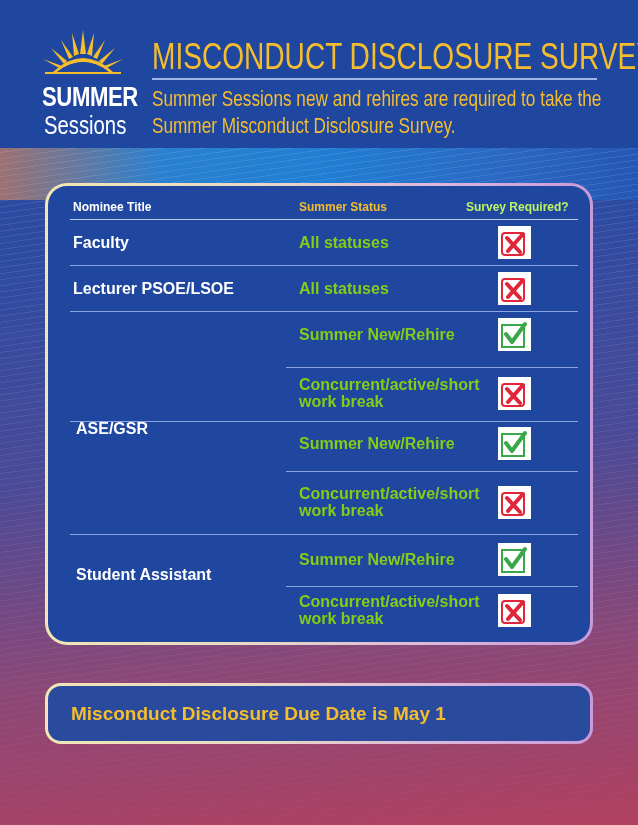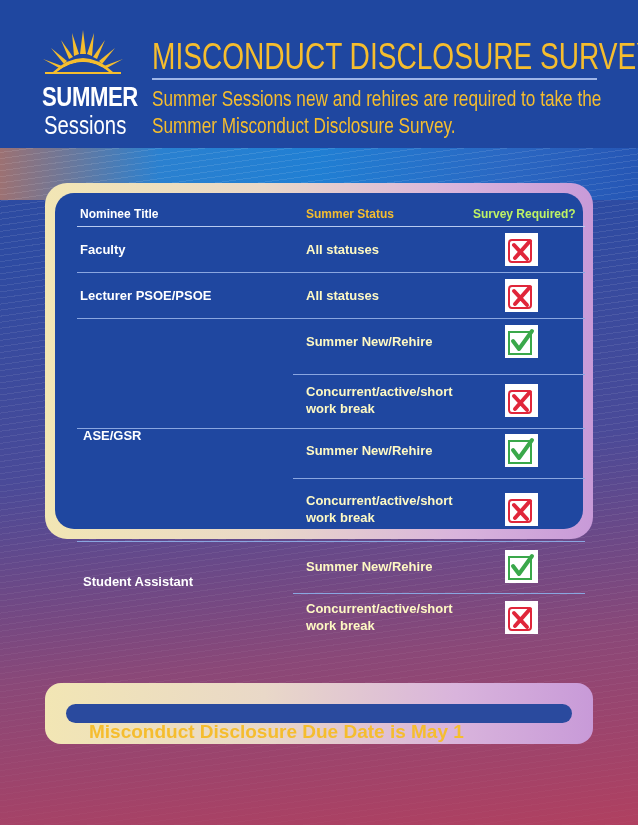--- a/index.html
+++ b/index.html
@@ -39,42 +39,42 @@
     position:absolute; left:152px; top:36px; color:#f5bd2e; font-size:36px;
     font-family: "Liberation Sans", sans-serif; transform:scaleX(0.78); transform-origin:left;
     white-space:nowrap; letter-spacing:0px;
   }
   .title-rule { position:absolute; left:152px; top:78px; width:445px; height:2px; background:#9fb6e8; }
   .subtitle {
     position:absolute; left:152px; top:86px; color:#f5bd2e; font-size:21.5px; line-height:27px;
     transform:scaleX(0.80); transform-origin:left; white-space:nowrap;
   }
   .card {
-    position:absolute; left:45px; top:183px; width:548px; height:356px;
-    border-radius:22px; box-sizing:border-box; padding:10px;
+    position:absolute; left:45px; top:183px; width:548px; height:462px;
+    border-radius:22px; box-sizing:border-box; padding:3px;
     background: linear-gradient(90deg, #f2e6b4 0%, #e9d8c8 40%, #d9b4dc 75%, #c89ad8 100%);
   }
   .card-inner {
     width:100%; height:100%; border-radius:19px; background:#1f47a0; position:relative;
   }
   .th { position:absolute; top:14px; font-weight:bold; font-size:12px; }
   .th.nominee { left:25px; color:#ffffff; }
   .th.ucpath { left:251px; color:#f5bd2e; }
   .th.survey { left:418px; color:#bef264; }
   .hline { position:absolute; height:1px; background:#8aa6e0; }
-  .cell { position:absolute; font-weight:bold; font-size:13px; line-height:17px; }
+  .cell { position:absolute; font-weight:bold; font-size:16px; line-height:17px; }
   .cell.title-cell { color:#ffffff; }
-  .cell.status-cell { color:#fef9c3; }
+  .cell.status-cell { color:#84cc16; }
   .icon-box {
     position:absolute; width:33px; height:33px; background:#ffffff;
   }
   .icon-box svg { position:absolute; left:0; top:0; }
   .due {
     position:absolute; left:45px; top:683px; width:548px; height:61px;
-    border-radius:16px; box-sizing:border-box; padding:21px;
+    border-radius:16px; box-sizing:border-box; padding:3px;
     background: linear-gradient(90deg, #f2e6b4 0%, #e9d8c8 40%, #d9b4dc 75%, #c89ad8 100%);
   }
   .due-inner {
     width:100%; height:100%; border-radius:13px; background:#2a4a9e; position:relative;
   }
   .due-text {
     position:absolute; left:23px; top:17px; color:#f5bd2e; font-weight:bold; font-size:19px;
     white-space:nowrap;
   }
 </style>
@@ -124,21 +124,21 @@
     <div class="cell title-cell" style="left:25px; top:48px;">Faculty</div>
     <div class="cell status-cell" style="left:251px; top:48px;">All statuses</div>
     <div class="icon-box" style="left:450px; top:40px;">
       <svg width="33" height="33" viewBox="0 0 33 33">
           <rect x="4" y="7" width="22" height="22" rx="3" fill="none" stroke="#e0263a" stroke-width="2"></rect>
           <path d="M9,12 L22,26 M25,8 L10,25" stroke="#e0263a" stroke-width="4" stroke-linecap="round"></path>
         </svg>
     </div>
     <div class="hline" style="left:22px; top:79px; width:508px;"></div>
 
-    <div class="cell title-cell" style="left:25px; top:94px;">Lecturer PSOE/PSOE</div>
+    <div class="cell title-cell" style="left:25px; top:94px;">Lecturer PSOE/LSOE</div>
     <div class="cell status-cell" style="left:251px; top:94px;">All statuses</div>
     <div class="icon-box" style="left:450px; top:86px;">
       <svg width="33" height="33" viewBox="0 0 33 33">
           <rect x="4" y="7" width="22" height="22" rx="3" fill="none" stroke="#e0263a" stroke-width="2"></rect>
           <path d="M9,12 L22,26 M25,8 L10,25" stroke="#e0263a" stroke-width="4" stroke-linecap="round"></path>
         </svg>
     </div>
     <div class="hline" style="left:22px; top:125px; width:508px;"></div>
 
     <div class="cell status-cell" style="left:251px; top:140px;">Summer New/Rehire</div>

